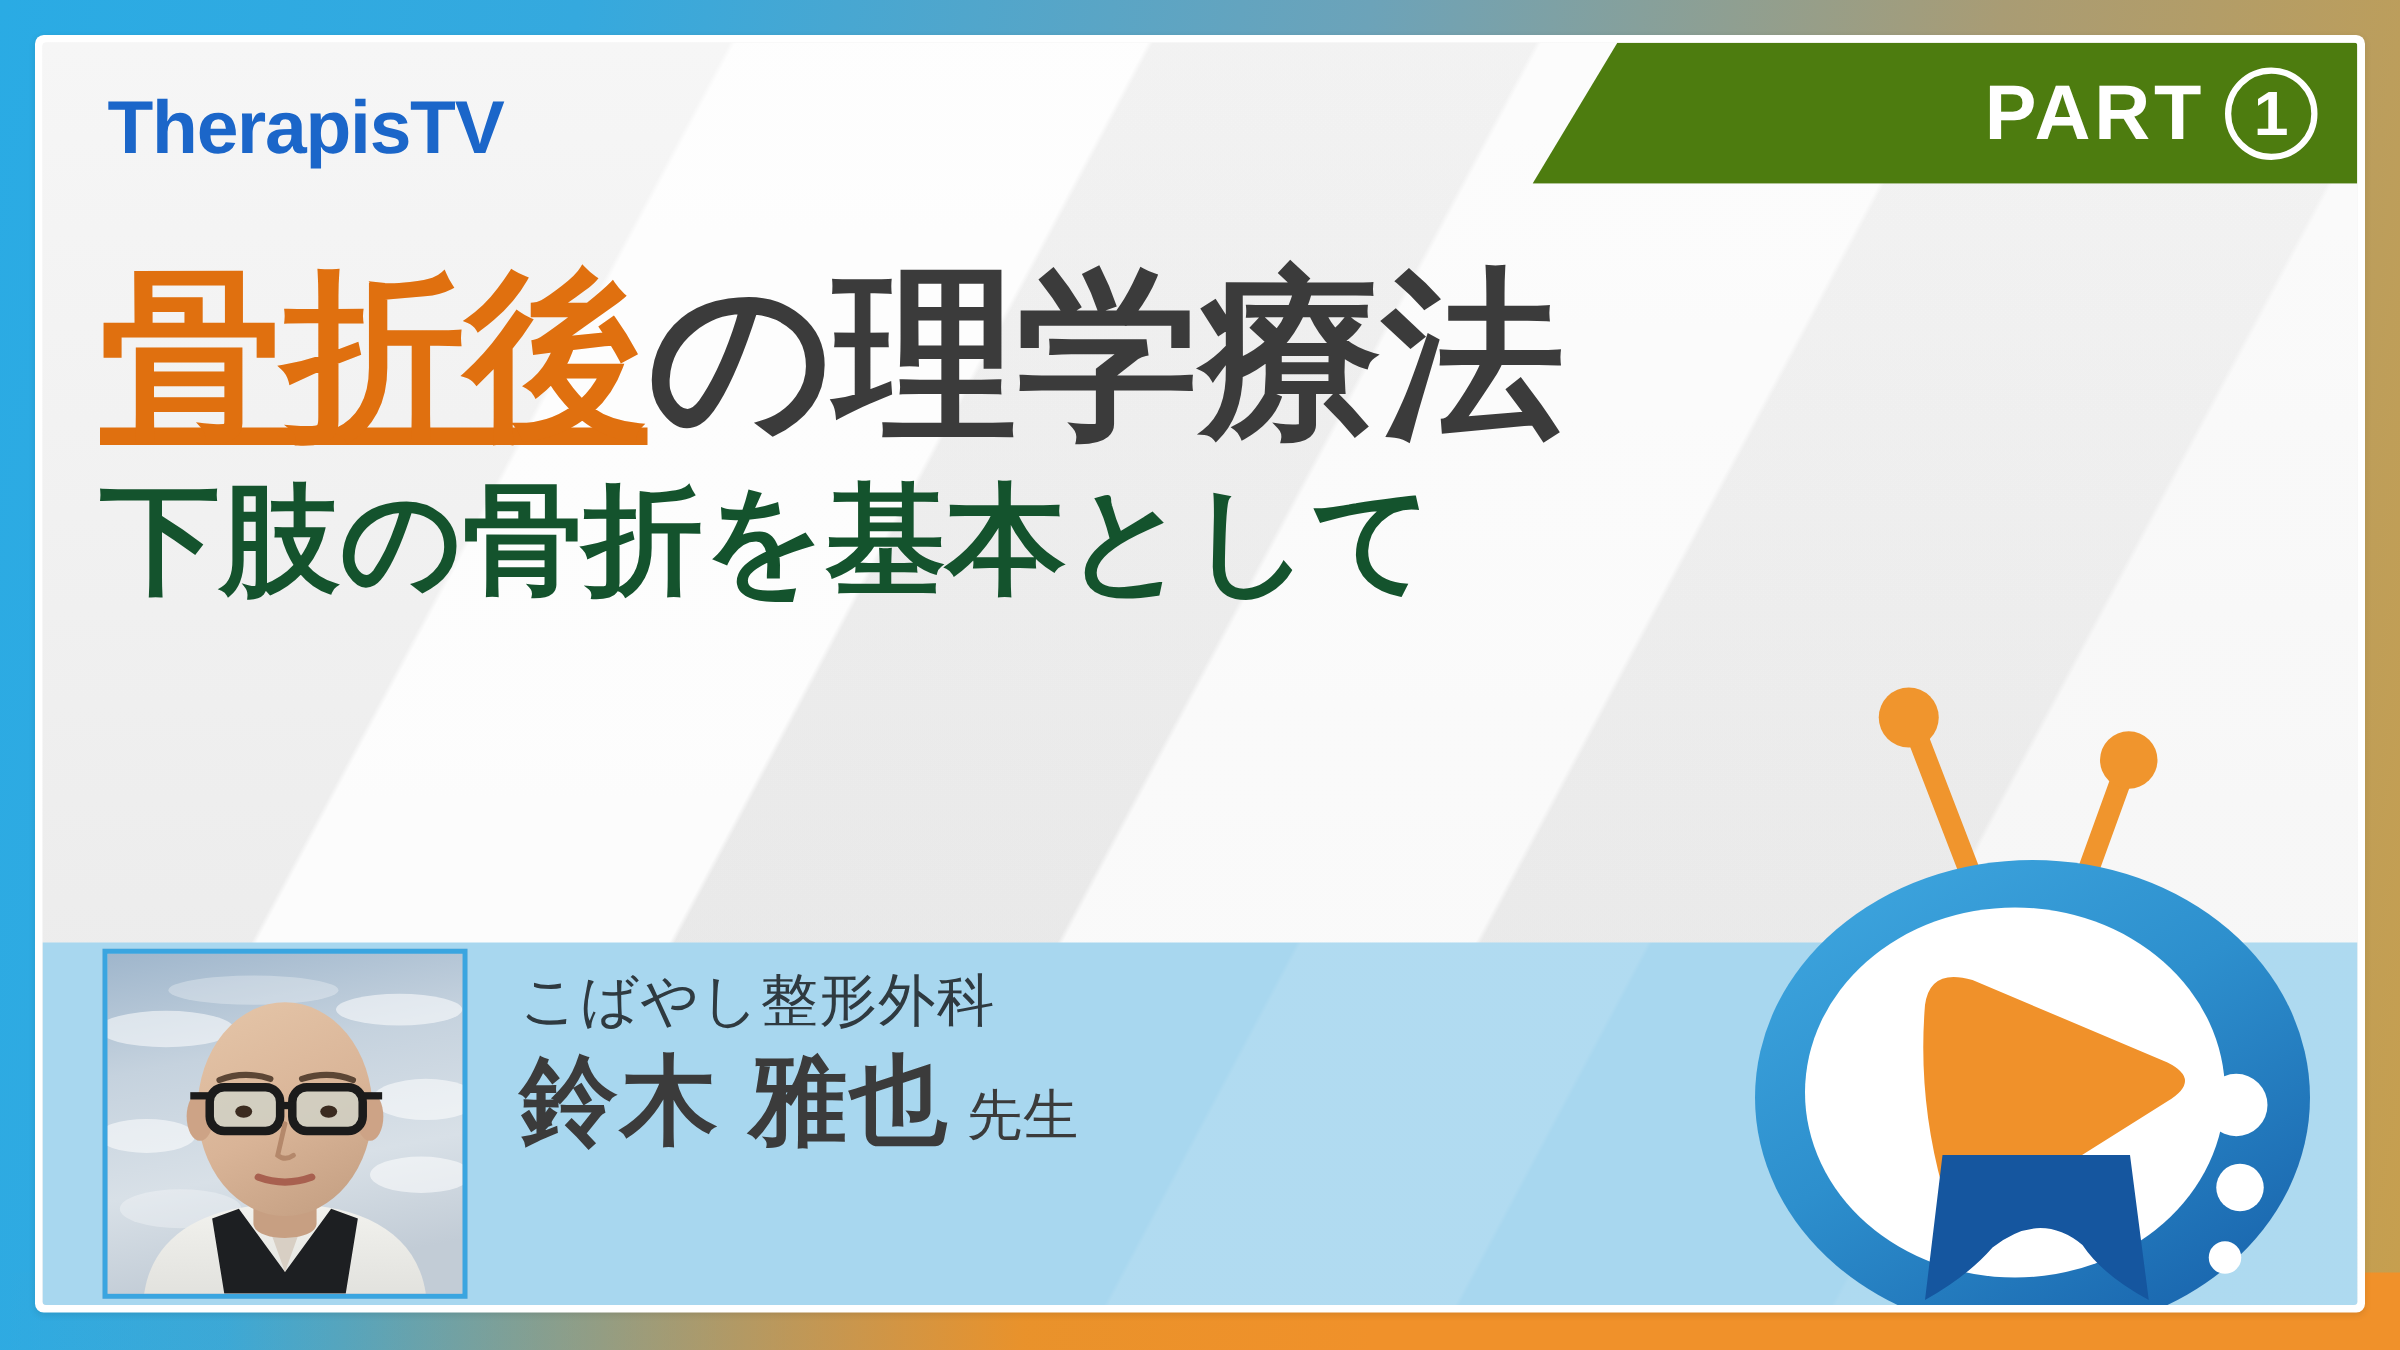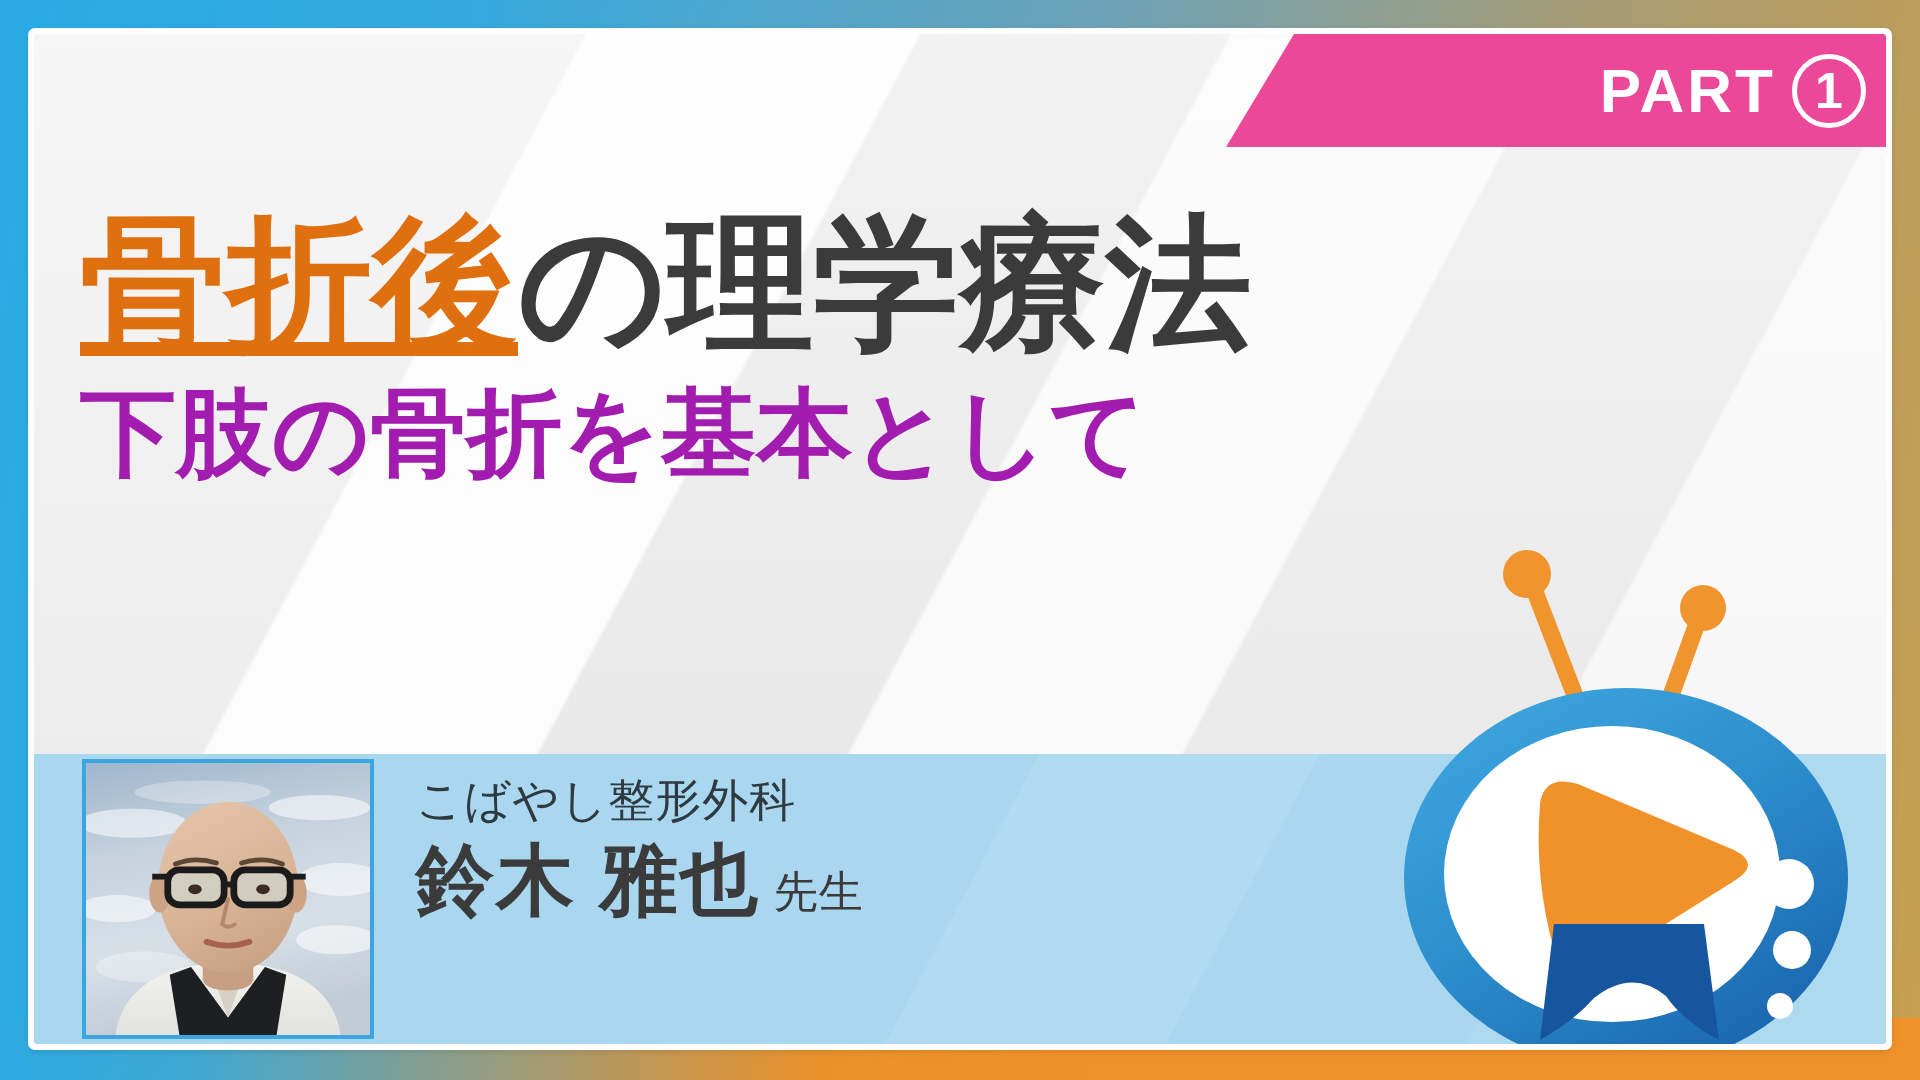--- a/index.html
+++ b/index.html
@@ -68,26 +68,26 @@
     pointer-events: none;
   }
 
   
   .part-banner {
     position: absolute;
     top: 0;
     right: 0;
     width: 700px;
     height: 113px;
-    background: #ec4899;
+    background: #4d7c0f;
     clip-path: polygon(108px 0, 100% 0, 100% 100%, 40px 100%);
     display: flex;
     align-items: center;
     justify-content: flex-end;
-    padding-right: 20px;
+    padding-right: 32px;
     box-sizing: border-box;
   }
   .part-label {
     color: #ffffff;
     font-size: 62px;
     font-weight: bold;
     letter-spacing: 3px;
     line-height: 1;
   }
   .part-num {
@@ -132,21 +132,21 @@
     color: #3b3b3b;
     letter-spacing: 0px;
     white-space: nowrap;
   }
   .title-main .hl { color: #e0700f; text-decoration: underline; }
 
   .title-sub {
     margin-top: 14px;
     font-size: 96px;
     font-weight: bold;
-    color: #a21caf;
+    color: #14532d;
     line-height: 1.1;
     letter-spacing: 0px;
     white-space: nowrap;
   }
 
   
   .presenter-band {
     position: absolute;
     left: 0;
     right: 0;
@@ -236,20 +236,21 @@
   <div class="card">
     <div class="card-inner">
 
       <div class="facets"></div>
 
       <div class="part-banner">
         <span class="part-label">PART</span>
         <span class="part-num">1</span>
       </div>
 
+      <div class="brand">TherapisTV</div>
 
       <div class="title-block">
         <div class="title-main"><span class="hl">骨折後</span><span>の理学療法</span></div>
         <div class="title-sub">下肢の骨折を基本として</div>
       </div>
 
       <div class="presenter-band">
 
         <div class="portrait">
           <svg viewBox="0 0 292 280" xmlns="http://www.w3.org/2000/svg" aria-hidden="true">

